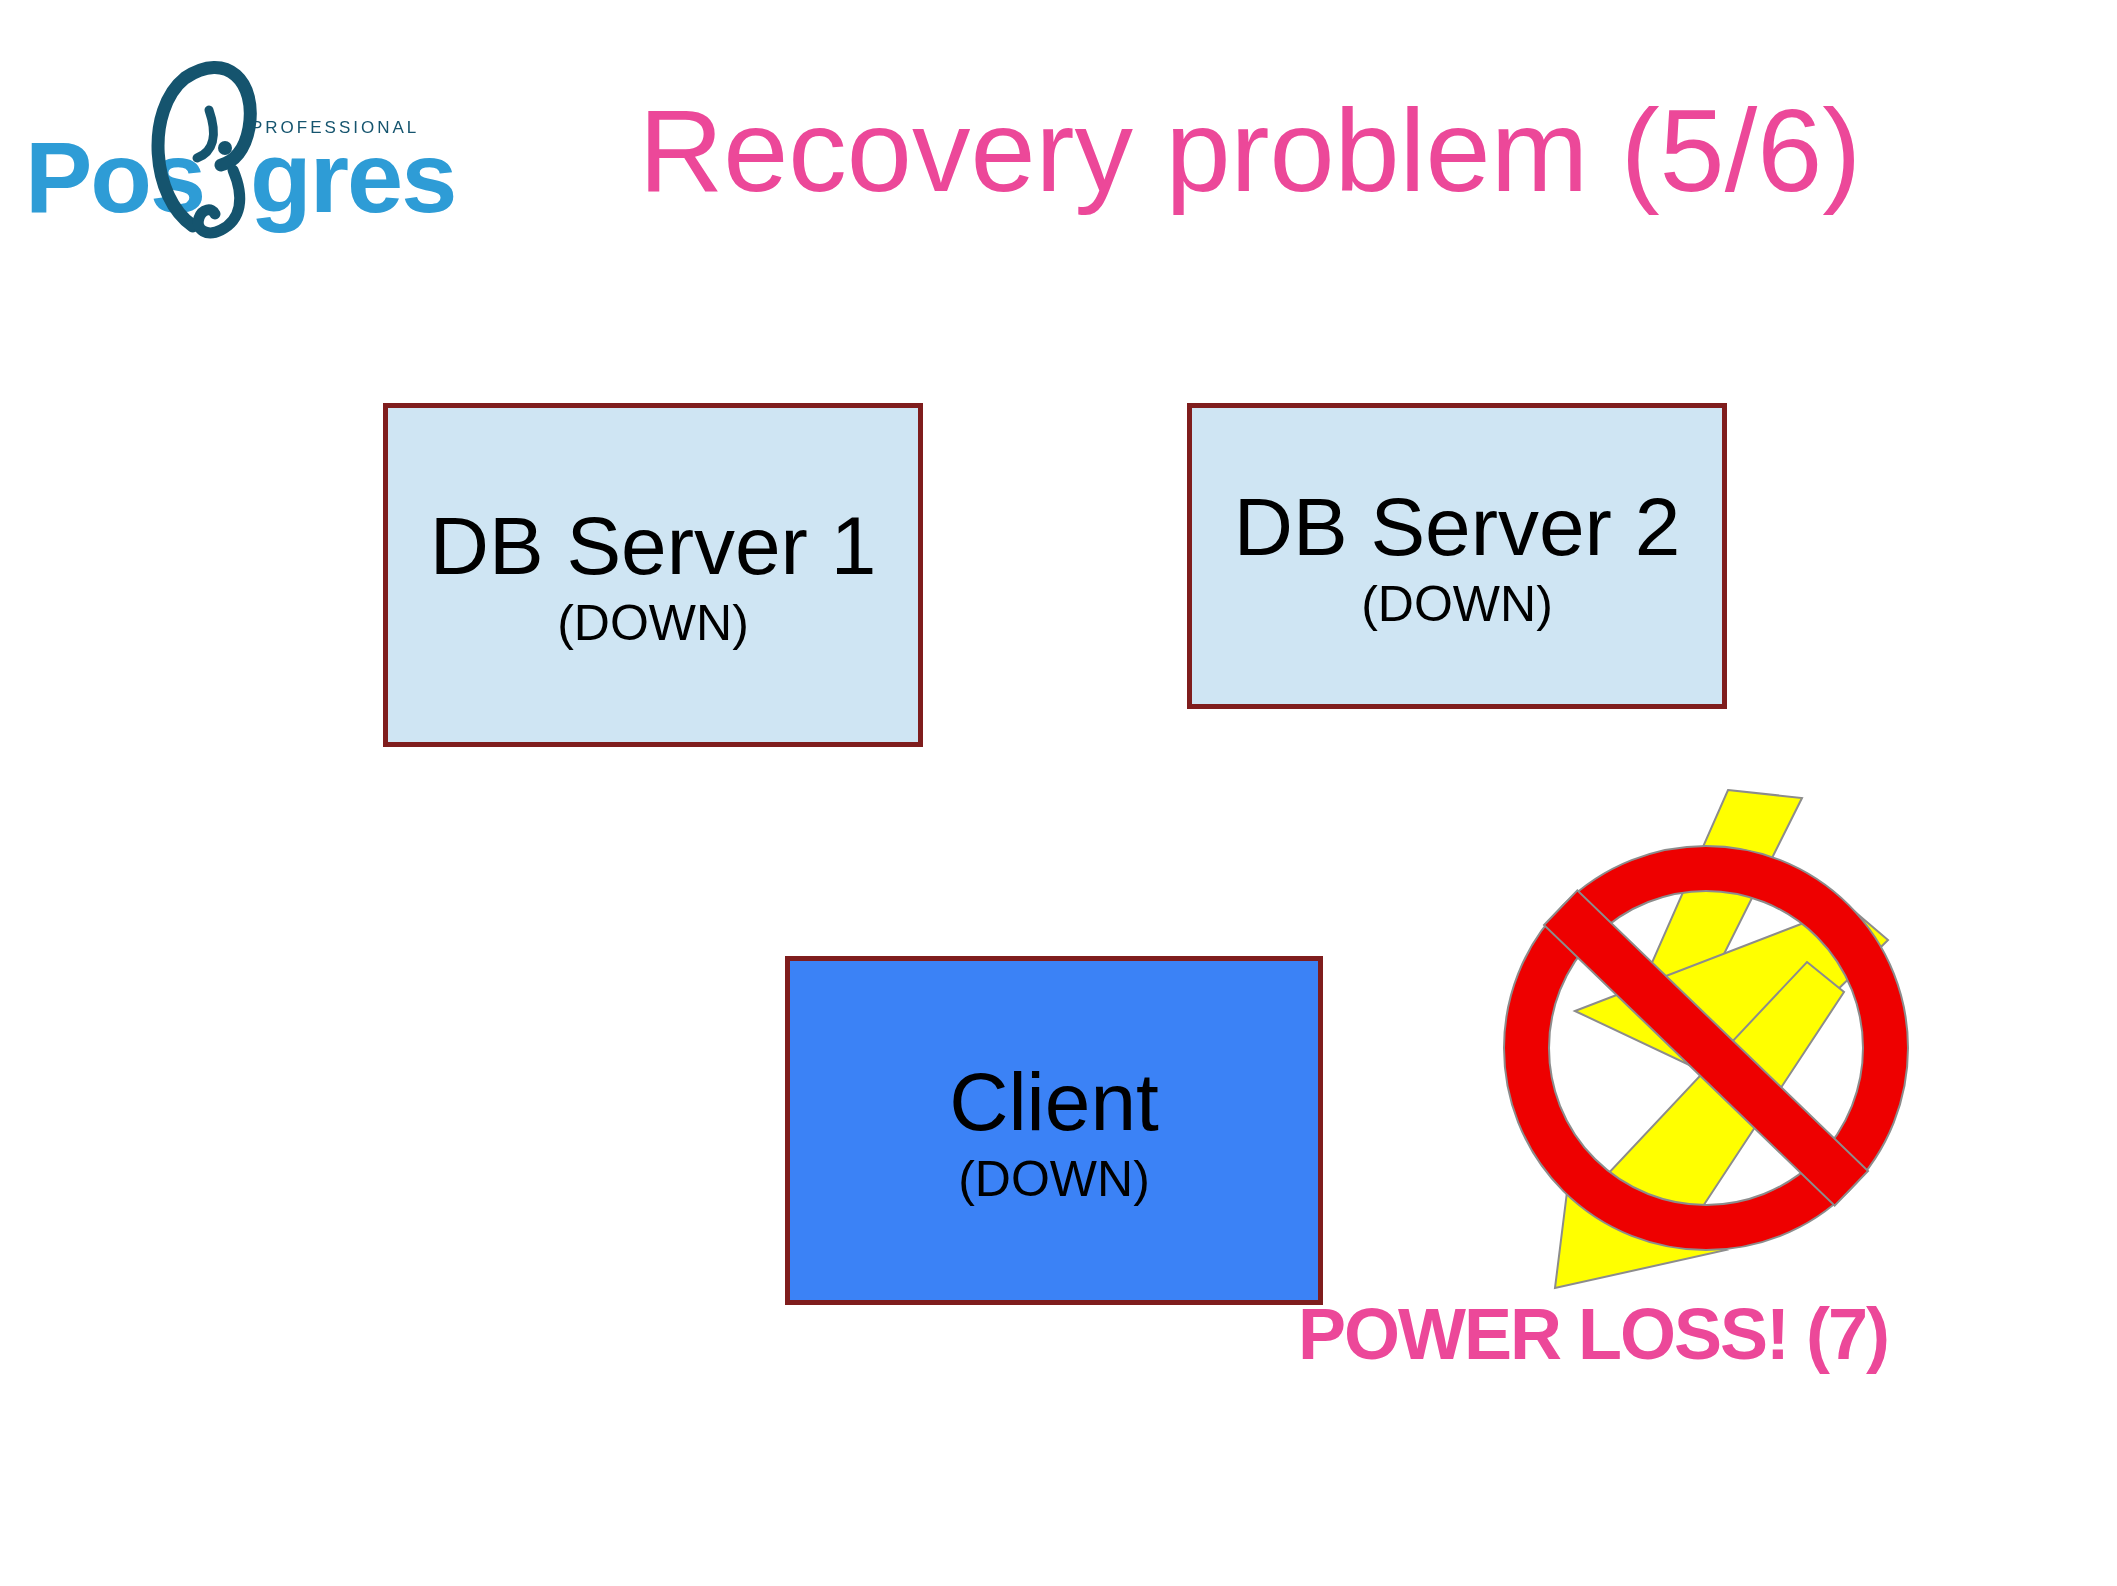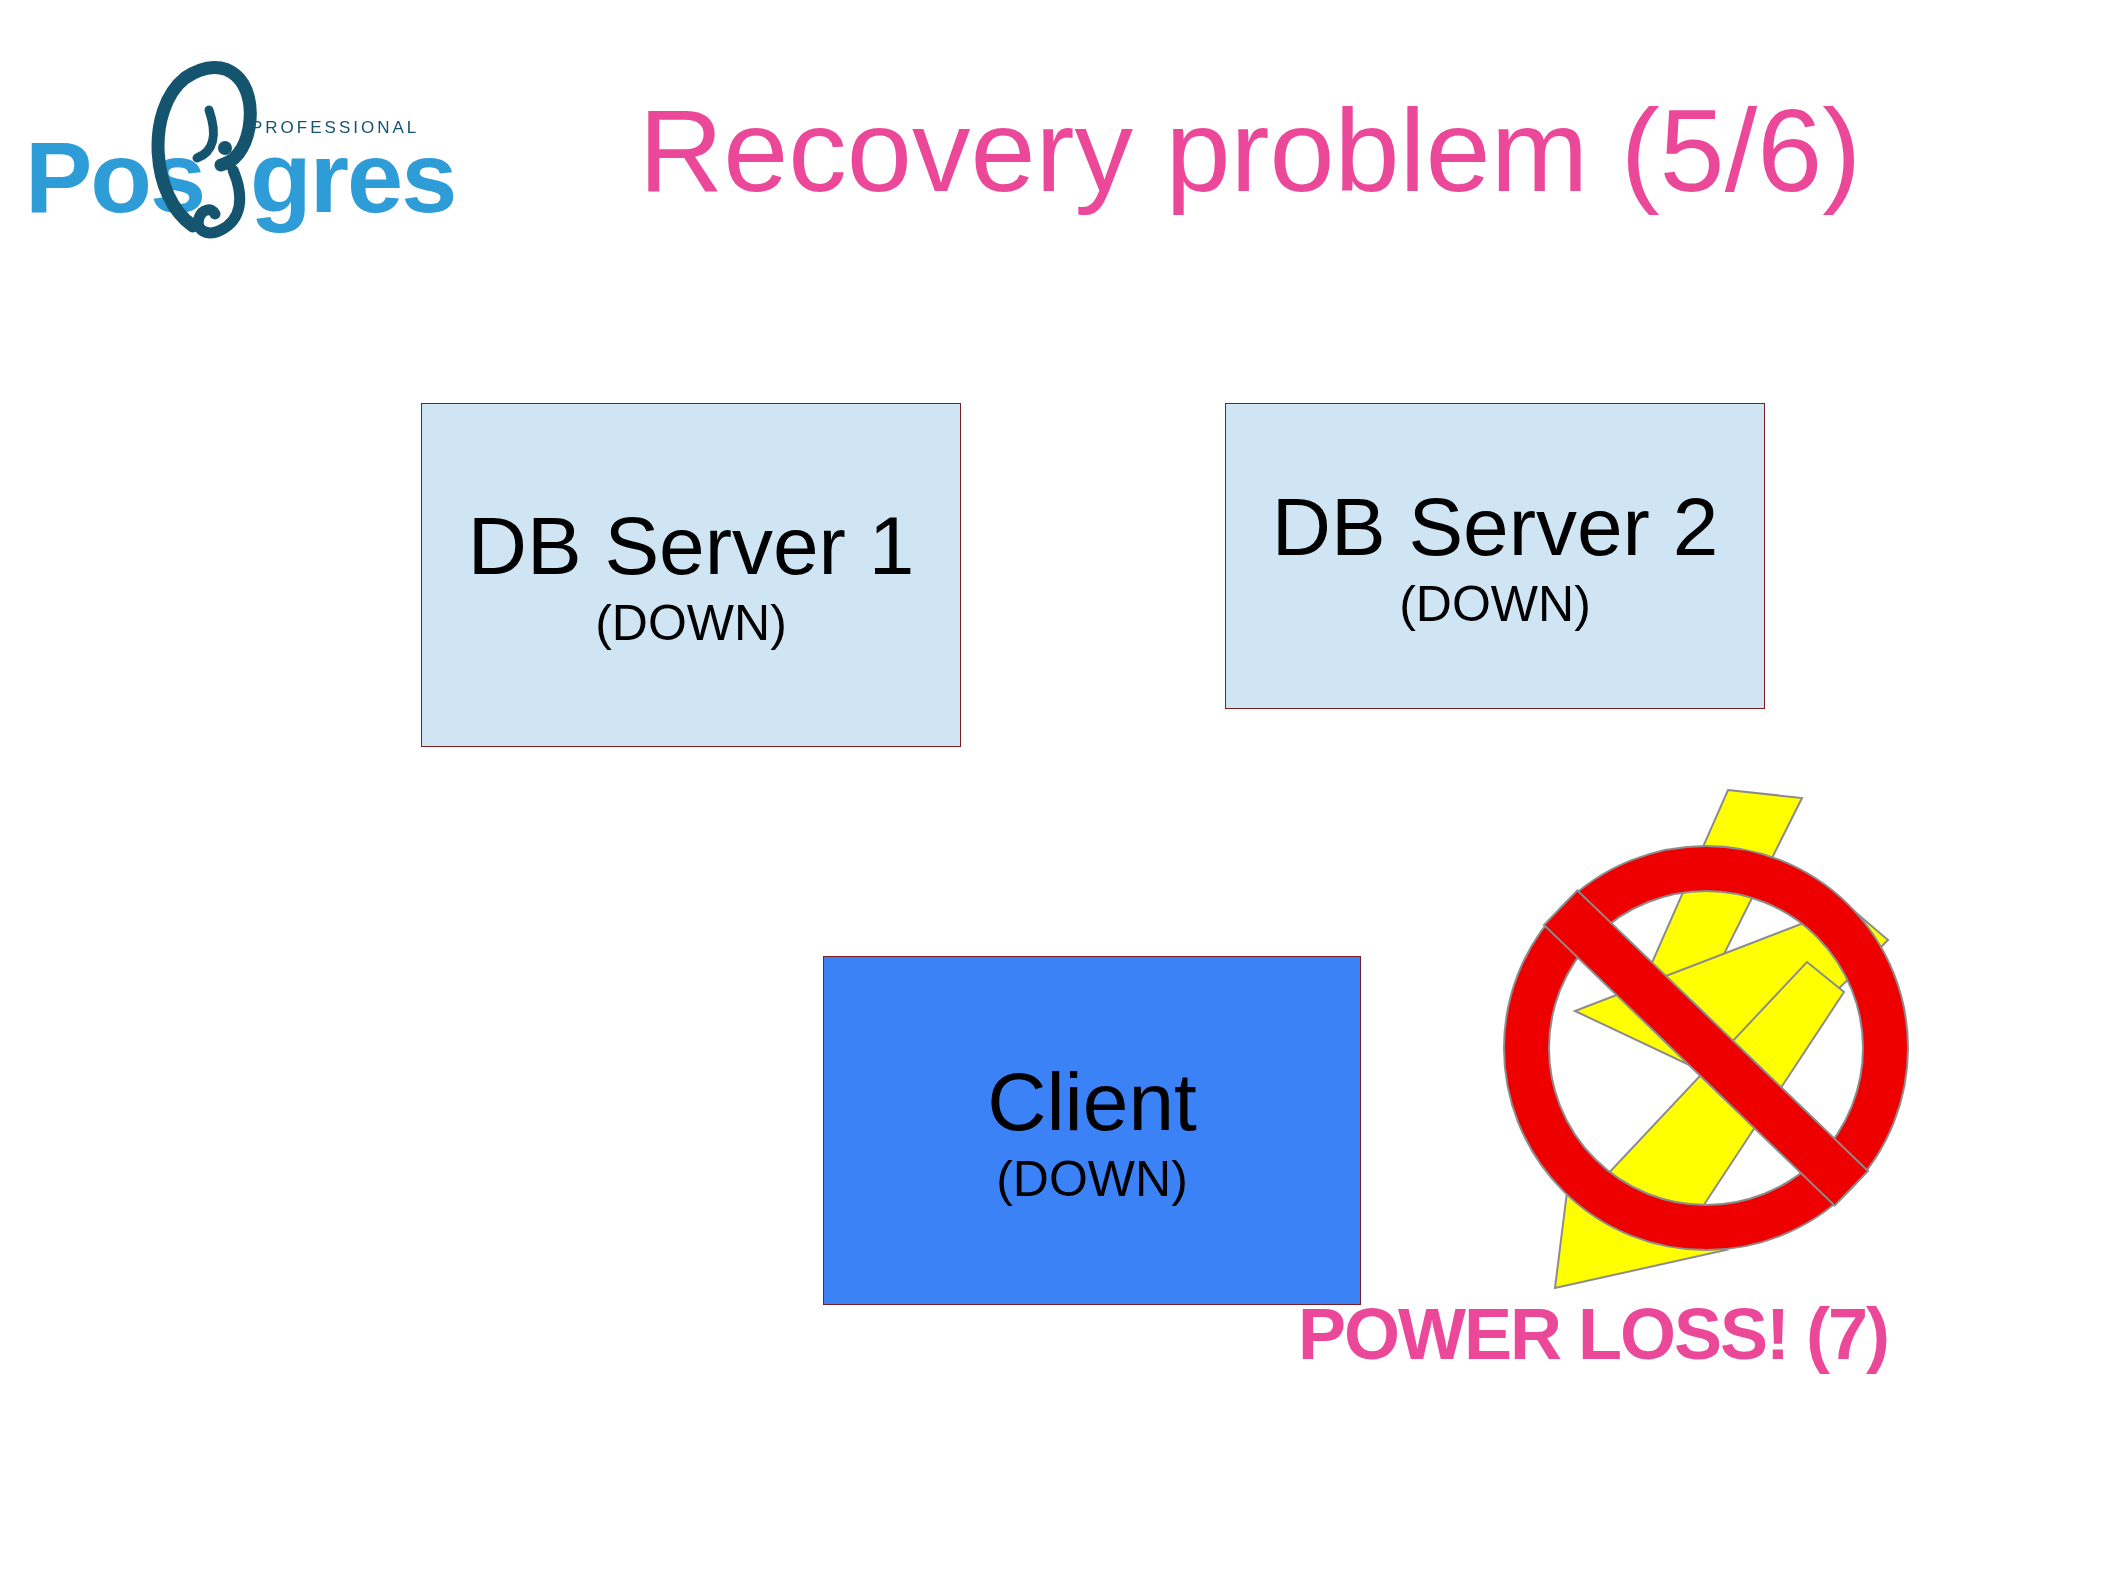--- a/index.html
+++ b/index.html
@@ -24,24 +24,23 @@
   
   .slide-title{
     position:absolute;left:540px;top:90px;width:1420px;
     text-align:center;font-size:117px;line-height:1.05;color:#ec4899;
     white-space:nowrap;
   }
   
   .node{
     position:absolute;
     box-sizing:border-box;
-    border:1px solid #7f1d1d;
+    border:5px solid #7f1d1d;
     display:flex;flex-direction:column;align-items:center;justify-content:center;
     text-align:center;
-    margin-left:38px;
   }
   .node-blue{background:#cfe5f3;}
   .node-green{background:#3b82f6;}
   .node-db1{left:383px;top:403px;width:540px;height:344px;}
   .node-db2{left:1187px;top:403px;width:540px;height:306px;}
   .node-client{left:785px;top:956px;width:538px;height:349px;}
   .node-label{font-size:82px;line-height:1.2;white-space:nowrap;}
   .node-status{font-size:50px;line-height:1.15;white-space:nowrap;}
   
   .no-power{position:absolute;left:1490px;top:780px;width:440px;height:530px;}

